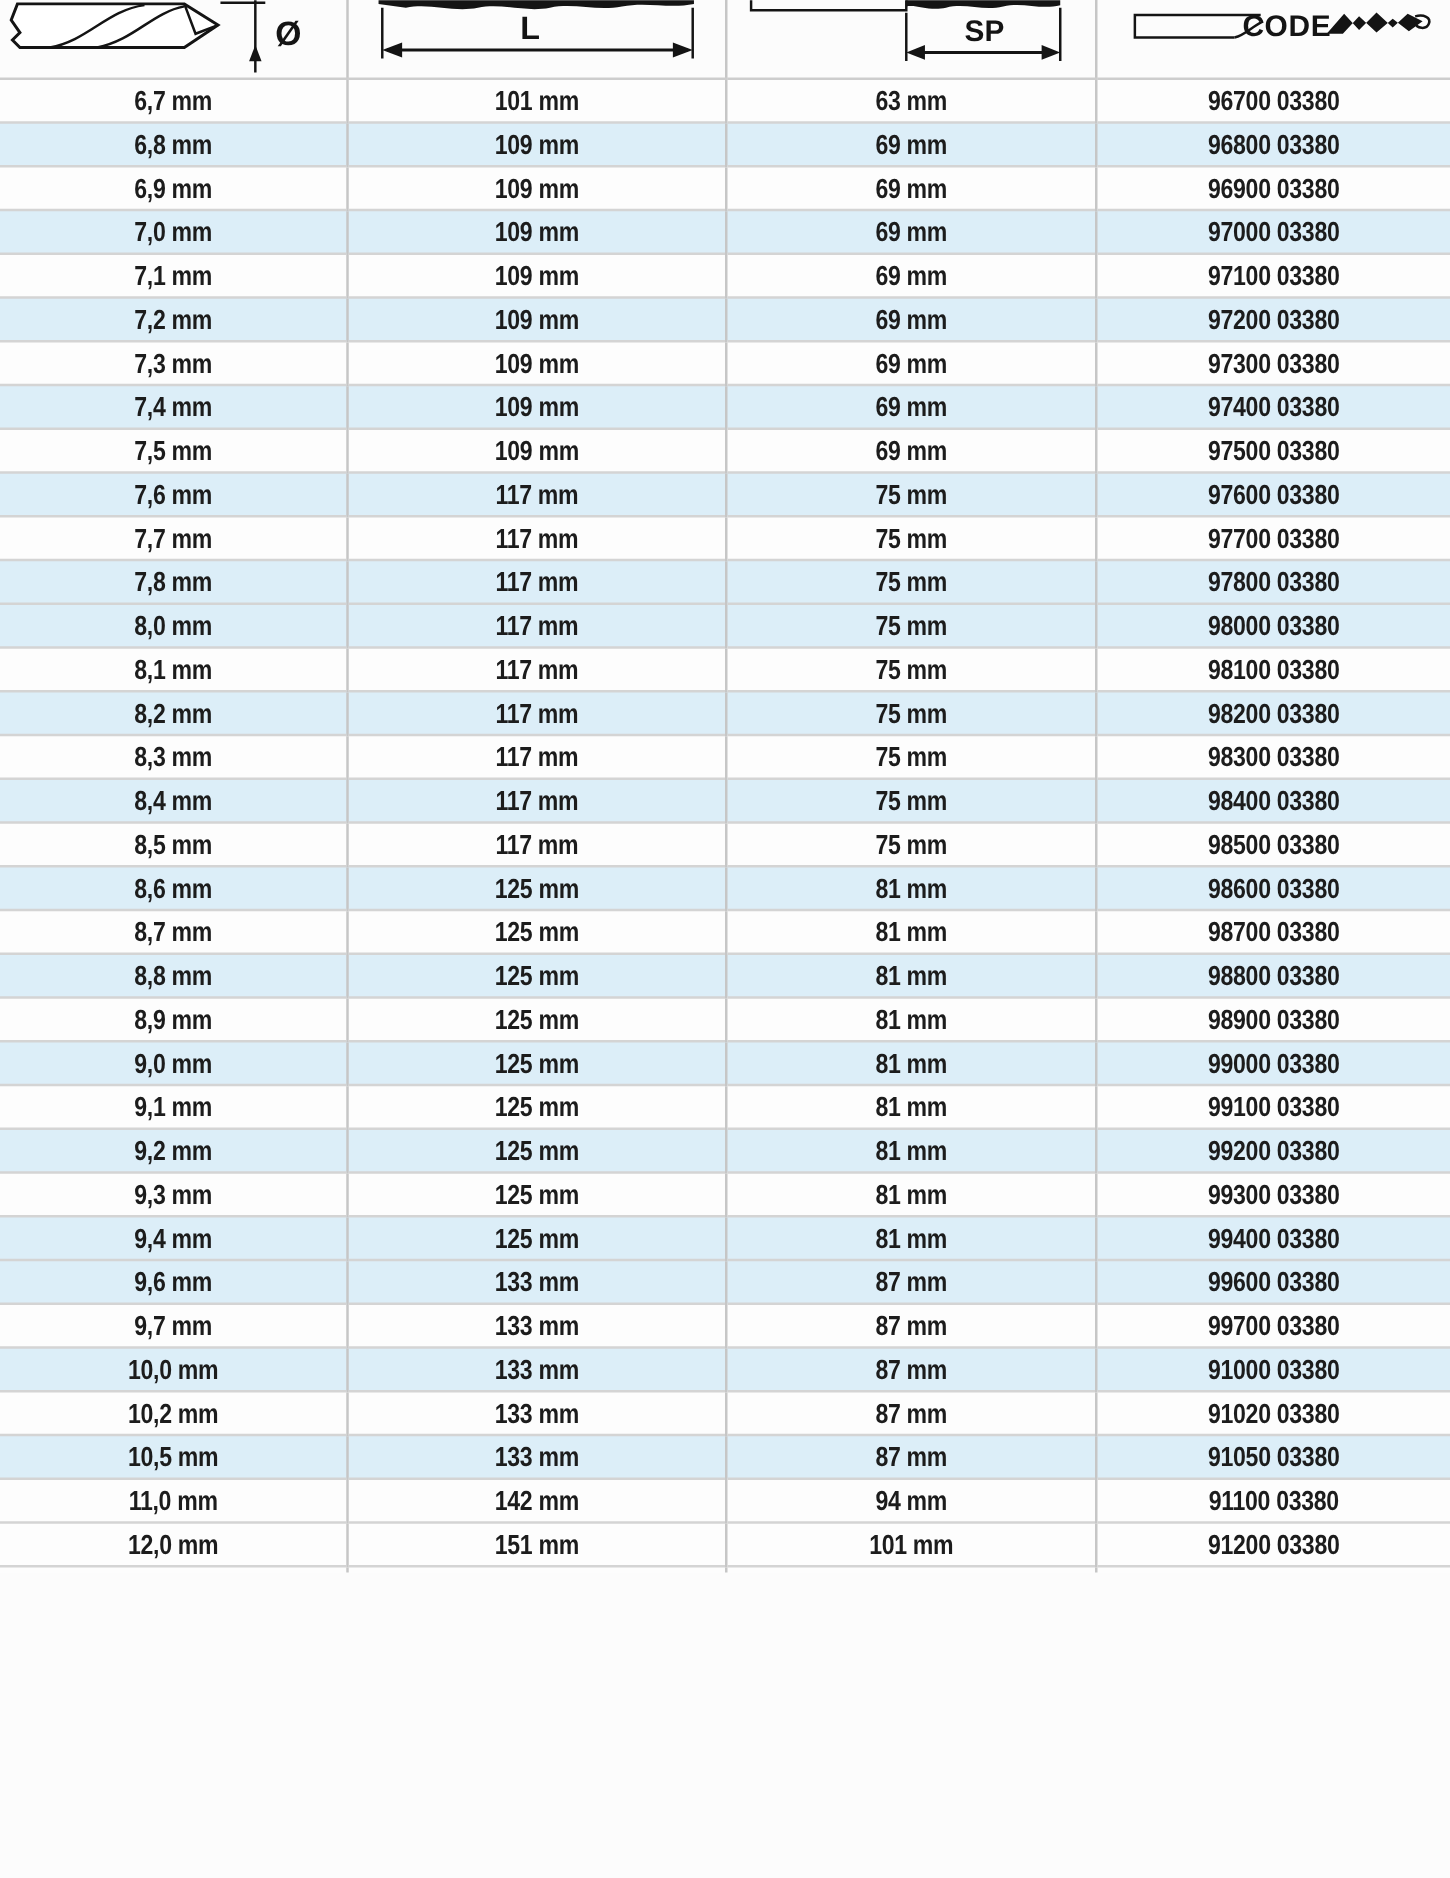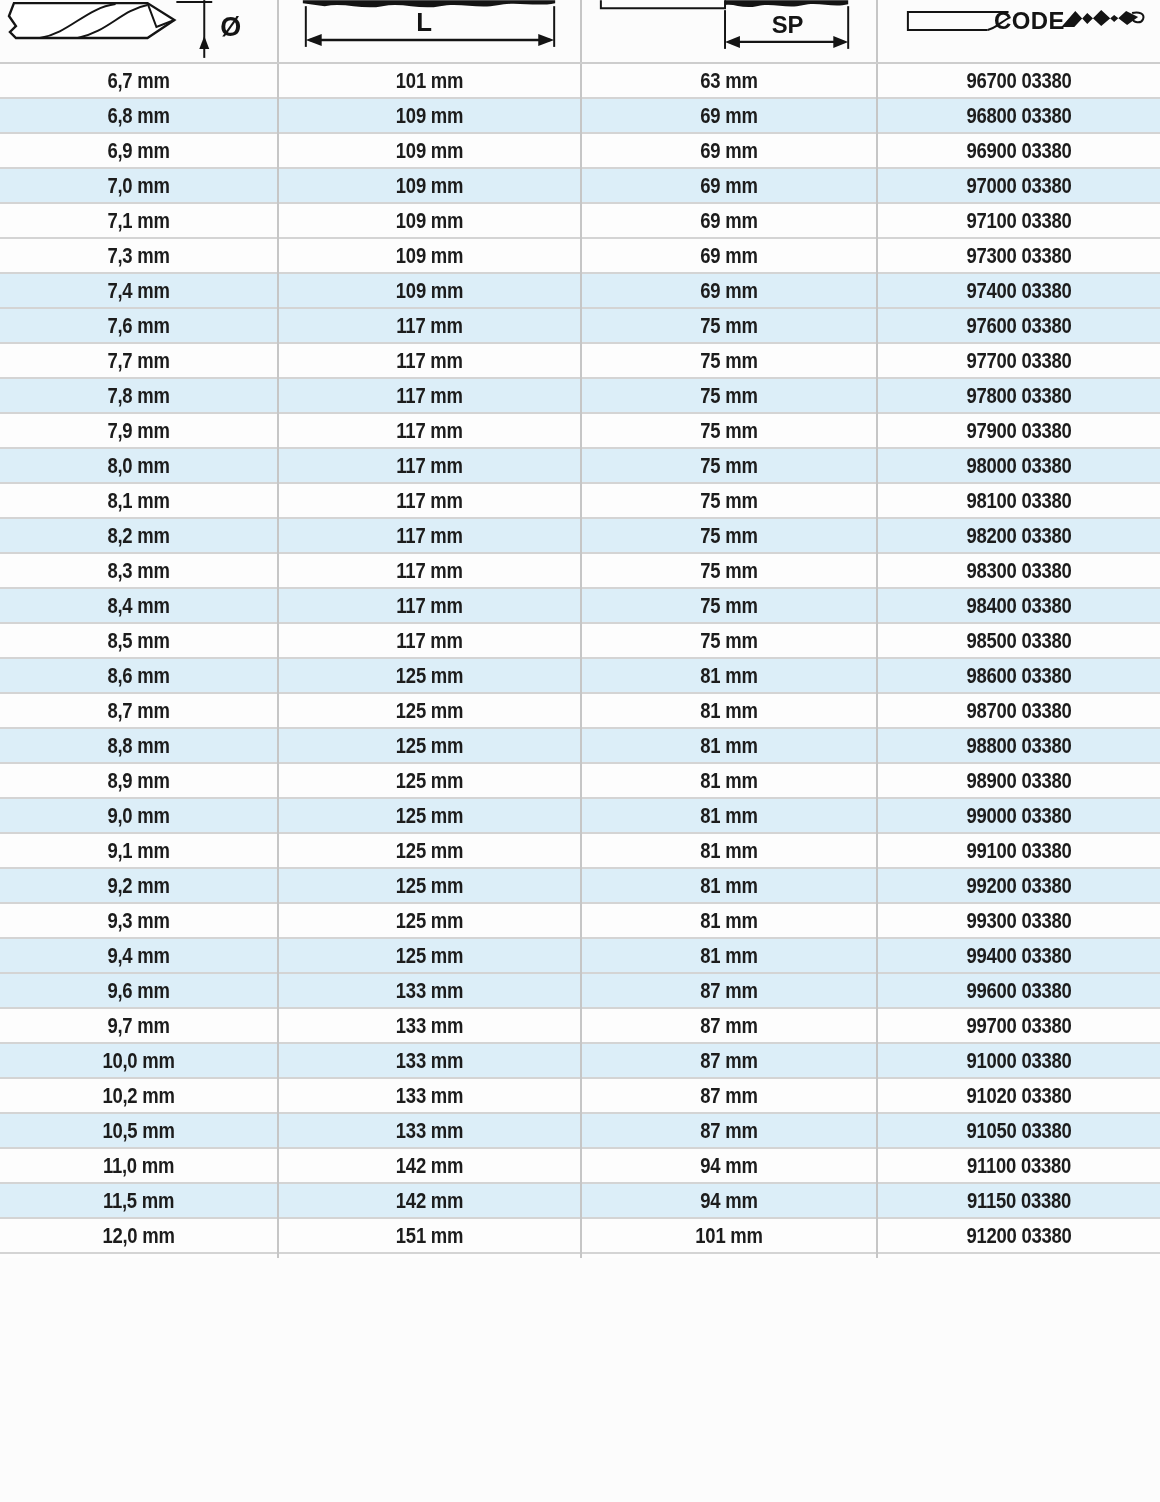--- a/index.html
+++ b/index.html
@@ -209,20 +209,34 @@
             <div class="ci">109 mm</div>
           </td>
     <td>
             <div class="ci">69 mm</div>
           </td>
     <td>
             <div class="ci">97100 03380</div>
           </td>
   </tr>
 
+  <tr class="alt">
+    <td>
+            <div class="ci">7,2 mm</div>
+          </td>
+    <td>
+            <div class="ci">109 mm</div>
+          </td>
+    <td>
+            <div class="ci">69 mm</div>
+          </td>
+    <td>
+            <div class="ci">97200 03380</div>
+          </td>
+  </tr>
 
   <tr class="base">
     <td>
             <div class="ci">7,3 mm</div>
           </td>
     <td>
             <div class="ci">109 mm</div>
           </td>
     <td>
             <div class="ci">69 mm</div>
@@ -240,20 +254,34 @@
             <div class="ci">109 mm</div>
           </td>
     <td>
             <div class="ci">69 mm</div>
           </td>
     <td>
             <div class="ci">97400 03380</div>
           </td>
   </tr>
 
+  <tr class="base">
+    <td>
+            <div class="ci">7,5 mm</div>
+          </td>
+    <td>
+            <div class="ci">109 mm</div>
+          </td>
+    <td>
+            <div class="ci">69 mm</div>
+          </td>
+    <td>
+            <div class="ci">97500 03380</div>
+          </td>
+  </tr>
 
   <tr class="alt">
     <td>
             <div class="ci">7,6 mm</div>
           </td>
     <td>
             <div class="ci">117 mm</div>
           </td>
     <td>
             <div class="ci">75 mm</div>
@@ -286,34 +314,20 @@
             <div class="ci">117 mm</div>
           </td>
     <td>
             <div class="ci">75 mm</div>
           </td>
     <td>
             <div class="ci">97800 03380</div>
           </td>
   </tr>
 
-  <tr class="base">
-    <td>
-            <div class="ci">7,9 mm</div>
-          </td>
-    <td>
-            <div class="ci">117 mm</div>
-          </td>
-    <td>
-            <div class="ci">75 mm</div>
-          </td>
-    <td>
-            <div class="ci">97900 03380</div>
-          </td>
-  </tr>
 
   <tr class="alt">
     <td>
             <div class="ci">8,0 mm</div>
           </td>
     <td>
             <div class="ci">117 mm</div>
           </td>
     <td>
             <div class="ci">75 mm</div>
@@ -619,34 +633,20 @@
             <div class="ci">142 mm</div>
           </td>
     <td>
             <div class="ci">94 mm</div>
           </td>
     <td>
             <div class="ci">91100 03380</div>
           </td>
   </tr>
 
-  <tr class="alt">
-    <td>
-            <div class="ci">11,5 mm</div>
-          </td>
-    <td>
-            <div class="ci">142 mm</div>
-          </td>
-    <td>
-            <div class="ci">94 mm</div>
-          </td>
-    <td>
-            <div class="ci">91150 03380</div>
-          </td>
-  </tr>
 
   <tr class="base">
     <td>
             <div class="ci">12,0 mm</div>
           </td>
     <td>
             <div class="ci">151 mm</div>
           </td>
     <td>
             <div class="ci">101 mm</div>

